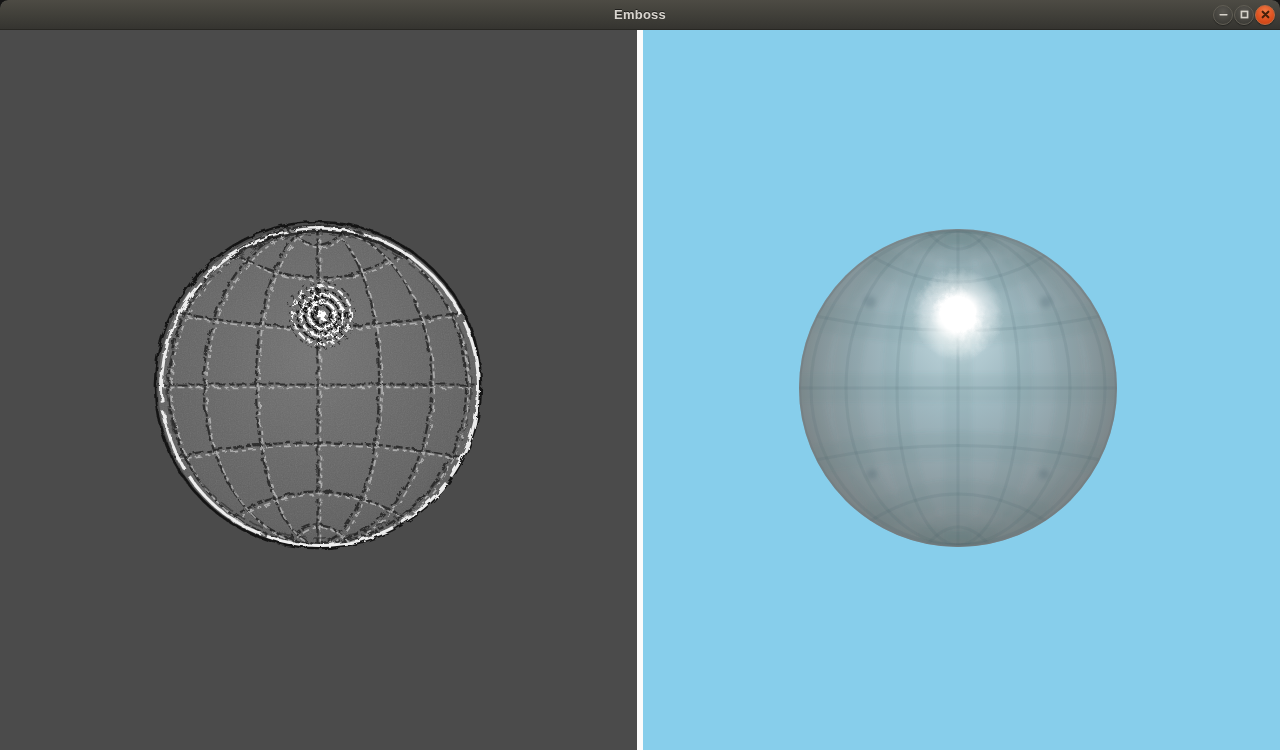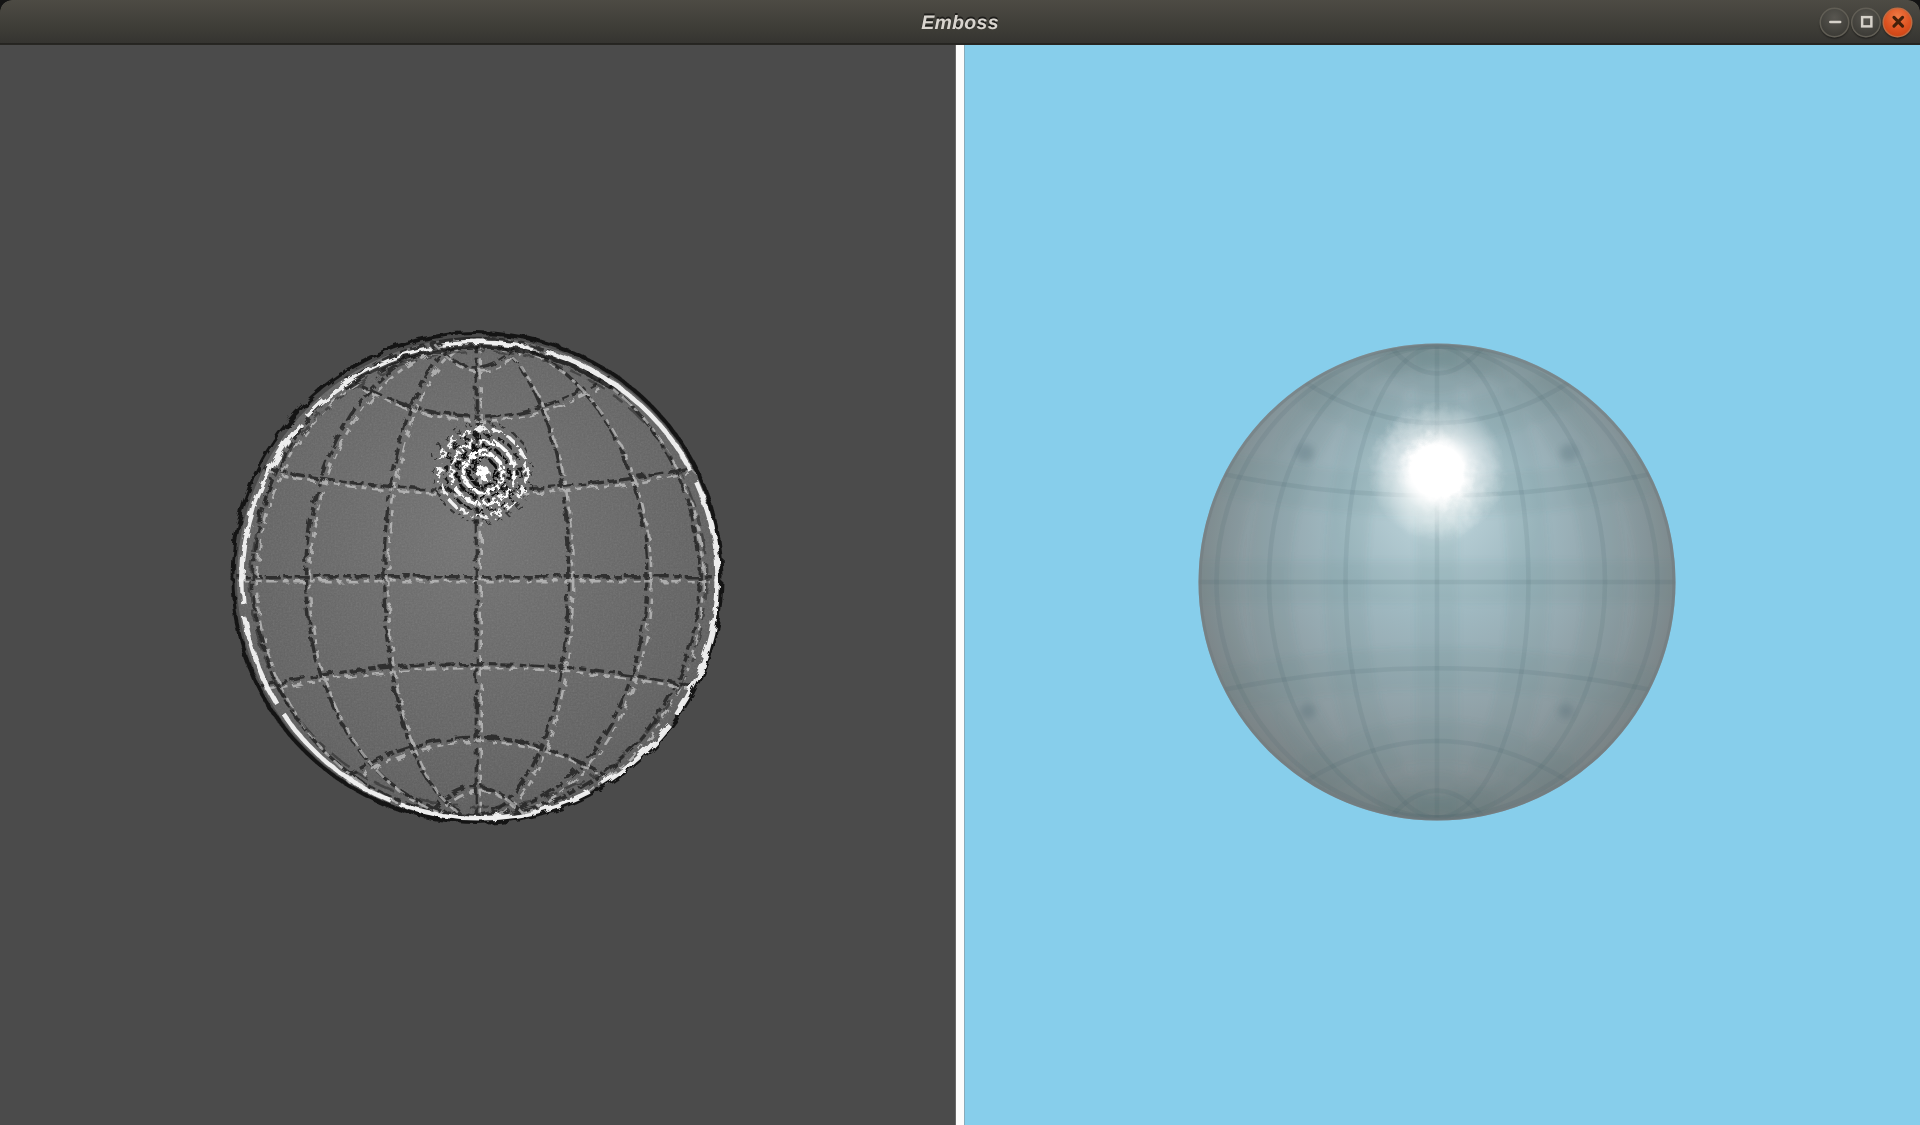--- a/index.html
+++ b/index.html
@@ -15,21 +15,21 @@
     border-radius:8px 8px 0 0;
     overflow:hidden;
   }
   
   .titlebar{
     flex:0 0 30px;height:30px;box-sizing:border-box;
     background:linear-gradient(#4d4b44, #403f39 55%, #353430);
     border-bottom:1px solid #282723;
     border-radius:8px 8px 0 0;
     position:relative;
-    display:flex;align-items:center;justify-content:center;font-style:italic;
+    display:flex;align-items:center;justify-content:center;
   }
   .titlebar .title{
     color:#d9d5cf;font-size:13px;font-weight:bold;letter-spacing:.2px;
     text-shadow:0 -1px 0 rgba(0,0,0,.55);
     user-select:none;
   }
   .controls{
     position:absolute;right:5px;top:0;height:100%;
     display:flex;align-items:center;gap:1px;
   }

